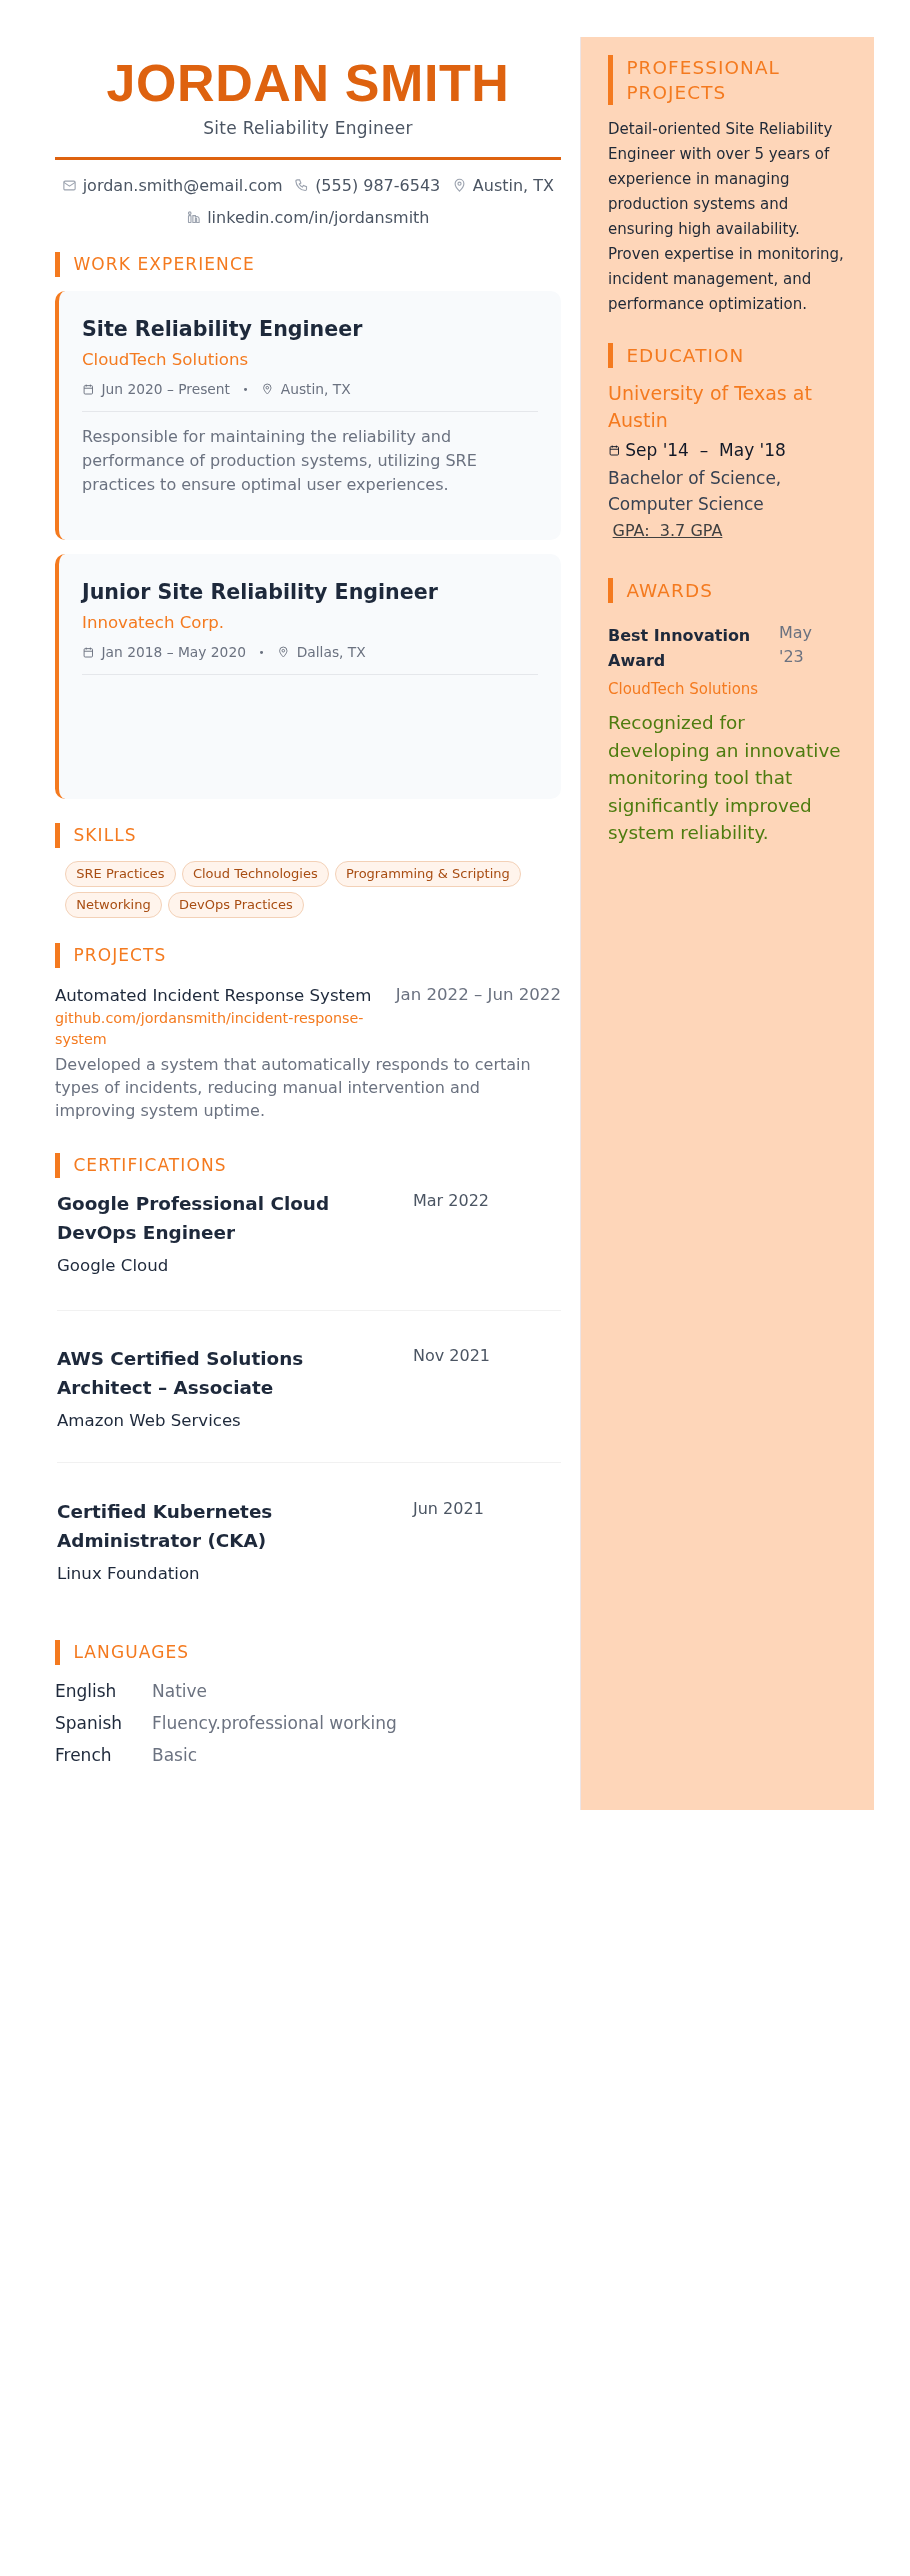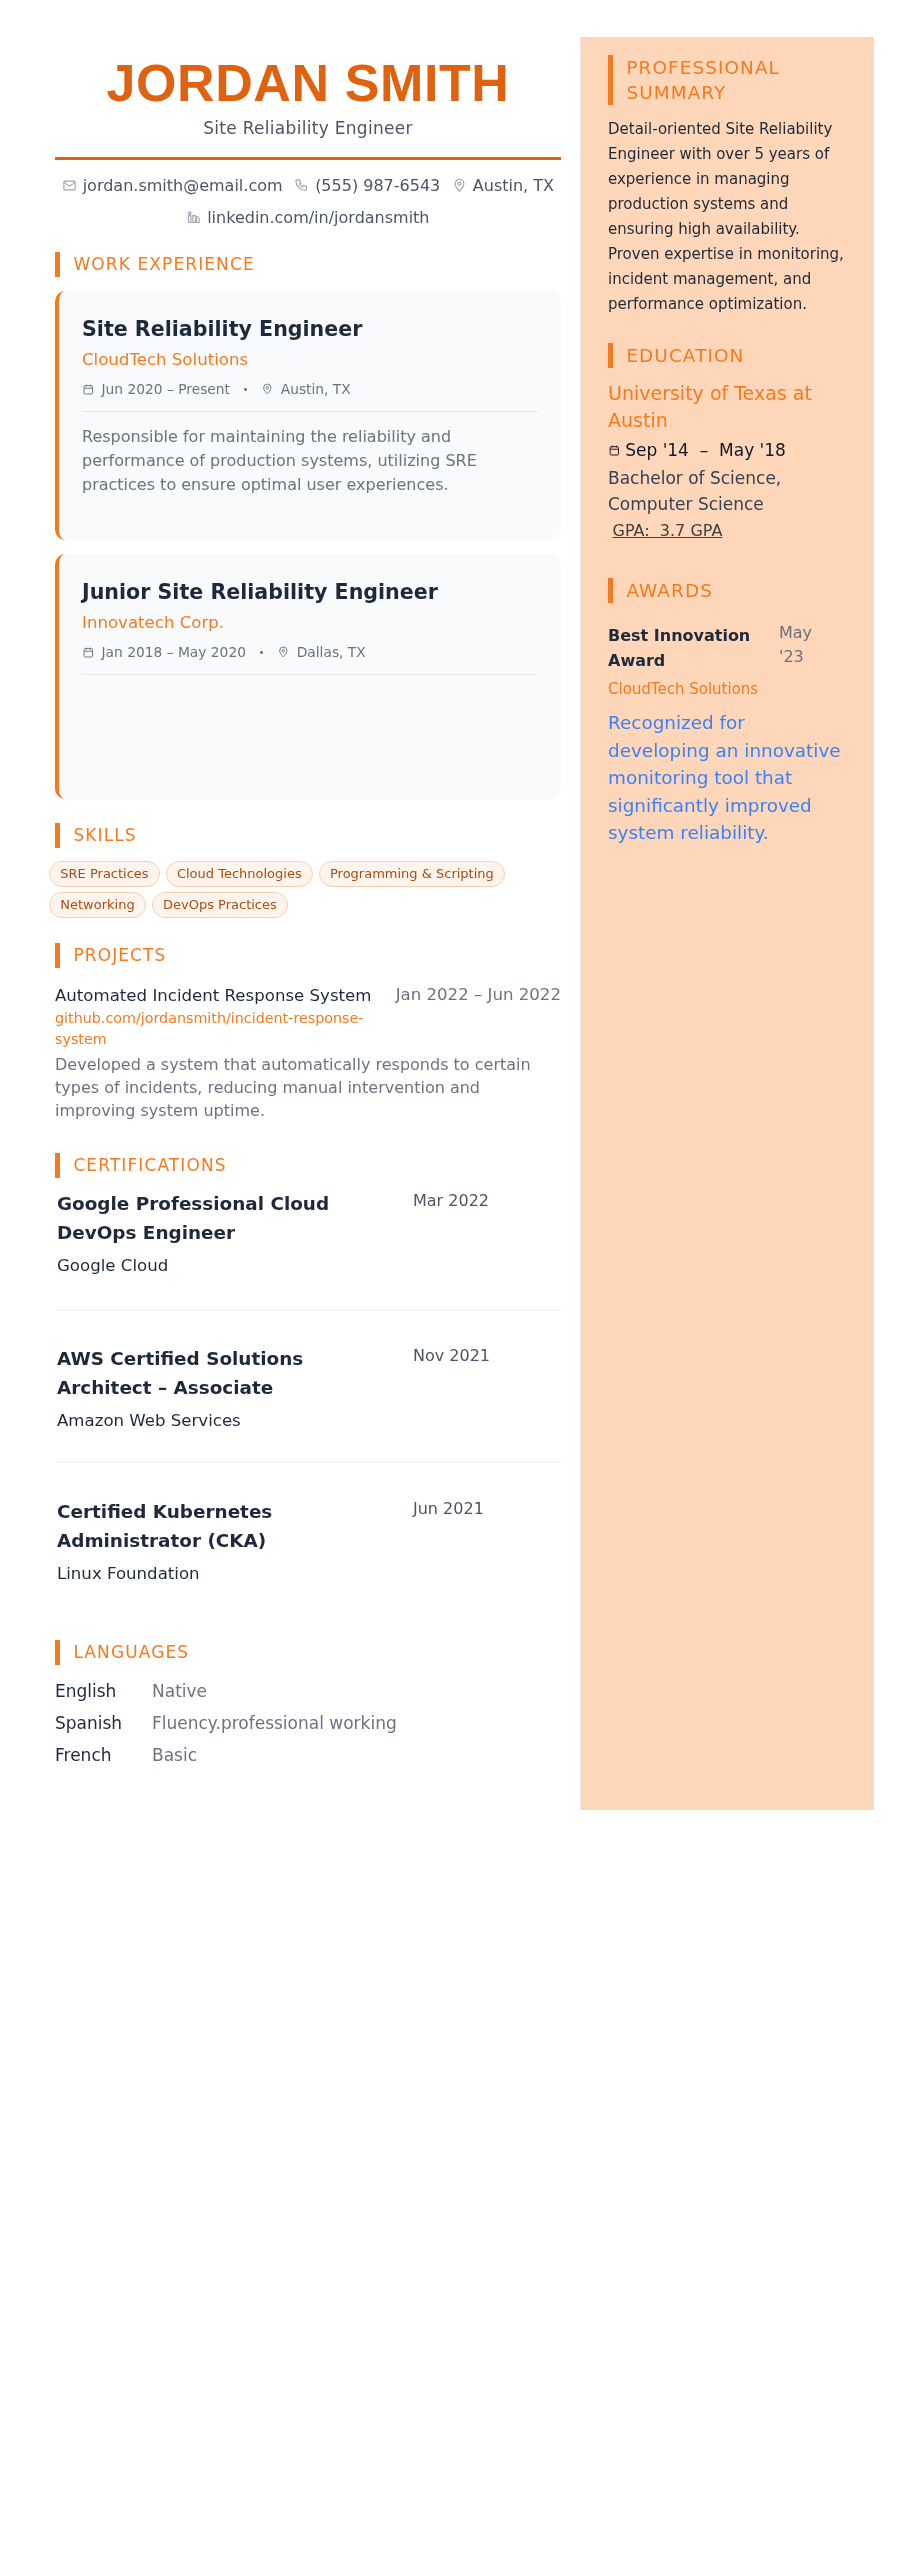--- a/index.html
+++ b/index.html
@@ -25,21 +25,21 @@
   .card { left: 55px; width: 506px; background: #F8FAFC; border-left: 4.6px solid #F47A1F; border-radius: 10.3px; padding: 25px 23px 0 23px; }
   .card .title { font-size: 20.6px; line-height: 27.5px; font-weight: 700; color: #1e293b; }
   .card .company { font-size: 16.6px; line-height: 25px; color: #F47A1F; margin-top: 3.4px; }
   .card .meta { display: flex; align-items: center; font-size: 13.8px; line-height: 23px; color: #6b7280; margin-top: 5.7px; }
   .card .meta svg { width: 12.6px; height: 12.6px; stroke: #6b7280; fill: none; stroke-width: 1.8; margin-right: 6.9px; }
   .card .meta .dot { margin: 0 12.6px; font-size: 10.3px; }
   .card .divider { height: 1.1px; background: #e5e7eb; margin-top: 10.3px; }
   .card .desc { font-size: 16px; line-height: 24px; color: #6b7280; margin-top: 12.6px; }
 
   
-  .chips { left: 49px; width: 506px; display: flex; flex-wrap: wrap; gap: 5.2px 5.7px; text-align: center; }
+  .chips { left: 65px; width: 506px; display: flex; flex-wrap: wrap; gap: 5.2px 5.7px; text-align: center; }
   .chip { height: 26px; padding: 0 10.3px; border-radius: 13px; background: #FFF4EC; border: 1.1px solid #F3D1B7; color: #A84D12; font-size: 13px; line-height: 24px; white-space: nowrap; }
 
   
   .proj-title { left: 55px; font-size: 16.6px; line-height: 23px; color: #1e293b; font-weight: 400; }
   .proj-date { right: 350px; font-size: 16.6px; line-height: 23px; color: #6b7280; text-align: right; }
   .proj-link { left: 55px; width: 321px; font-size: 14.3px; line-height: 20.6px; color: #F47A1F; }
   .proj-desc { left: 55px; width: 506px; font-size: 16px; line-height: 23px; color: #6b7280; }
 
   
   .cert { left: 57px; width: 504px; }
@@ -59,21 +59,21 @@
   .sb-sec .sec-h .txt { font-size: 18.4px; line-height: 25px; }
   .sb-text { font-size: 15px; line-height: 25px; color: #1f2937; }
   .edu-school { font-size: 19px; line-height: 27.5px; color: #F47A1F; font-weight: 400; }
   .edu-date { display: flex; align-items: center; font-size: 17px; line-height: 25px; color: #111827; }
   .edu-date svg { width: 12.6px; height: 12.6px; stroke: #111827; fill: none; stroke-width: 1.8; margin-right: 4.6px; }
   .edu-degree { font-size: 17px; line-height: 26px; color: #374151; }
   .edu-gpa { font-size: 16px; line-height: 25px; color: #404040; padding-left: 4.6px; text-decoration: underline; }
   .award-title { font-size: 16px; line-height: 25px; font-weight: 700; color: #1e293b; width: 172px; }
   .award-date { position: absolute; left: 171px; font-size: 16px; line-height: 24px; color: #6b7280; width: 34px; }
   .award-org { font-size: 15px; line-height: 23px; color: #F47A1F; }
-  .award-desc { font-size: 18.4px; line-height: 27.5px; color: #3b82f6; }
+  .award-desc { font-size: 18.4px; line-height: 27.5px; color: #4d7c0f; }
 </style>
 </head>
 <body>
 
 <div class="abs name">JORDAN SMITH</div>
 <div class="abs subtitle">Site Reliability Engineer</div>
 <div class="abs rule"></div>
 
 <div class="abs contact-row" style="top:174px;">
   <span class="item">
@@ -213,21 +213,21 @@
 <div class="abs lang-row" style="top:1744px;">
   <span class="ln">French</span>
   <span class="lv">Basic</span>
 </div>
 
 <div class="abs sidebar"></div>
 
 <div class="sb-sec" style="top:55px; width:241px;">
   <div class="sec-h" style="height:50px; align-items:flex-start;">
     <span class="bar" style="height:50px;"></span>
-    <span class="txt" style="width:172px;">PROFESSIONAL SUMMARY</span>
+    <span class="txt" style="width:172px;">PROFESSIONAL PROJECTS</span>
   </div>
   <div class="sb-text" style="margin-top:11.5px; width:241px;">Detail-oriented Site Reliability Engineer with over 5 years of experience in managing production systems and ensuring high availability. Proven expertise in monitoring, incident management, and performance optimization.</div>
 </div>
 
 <div class="sb-sec" style="top:343px; width:241px;">
   <div class="sec-h">
     <span class="bar"></span>
     <span class="txt">EDUCATION</span>
   </div>
   <div class="edu-school" style="margin-top:11.5px; width:229px;">University of Texas at Austin</div>

